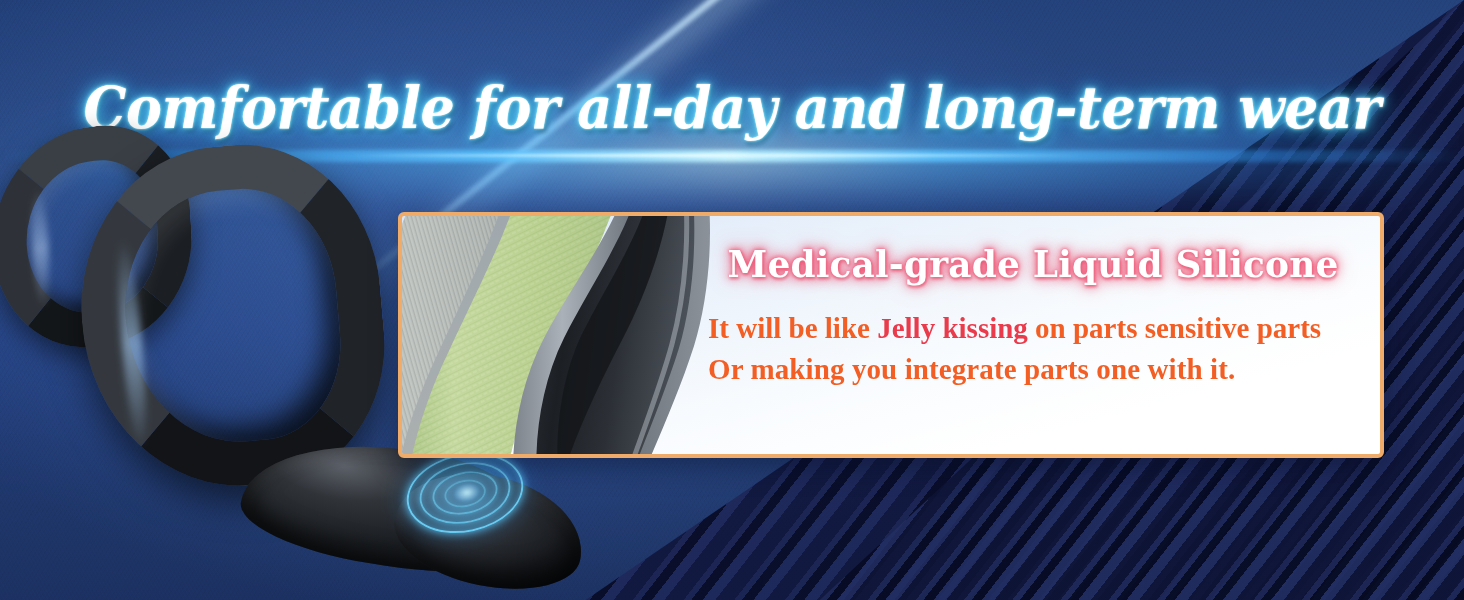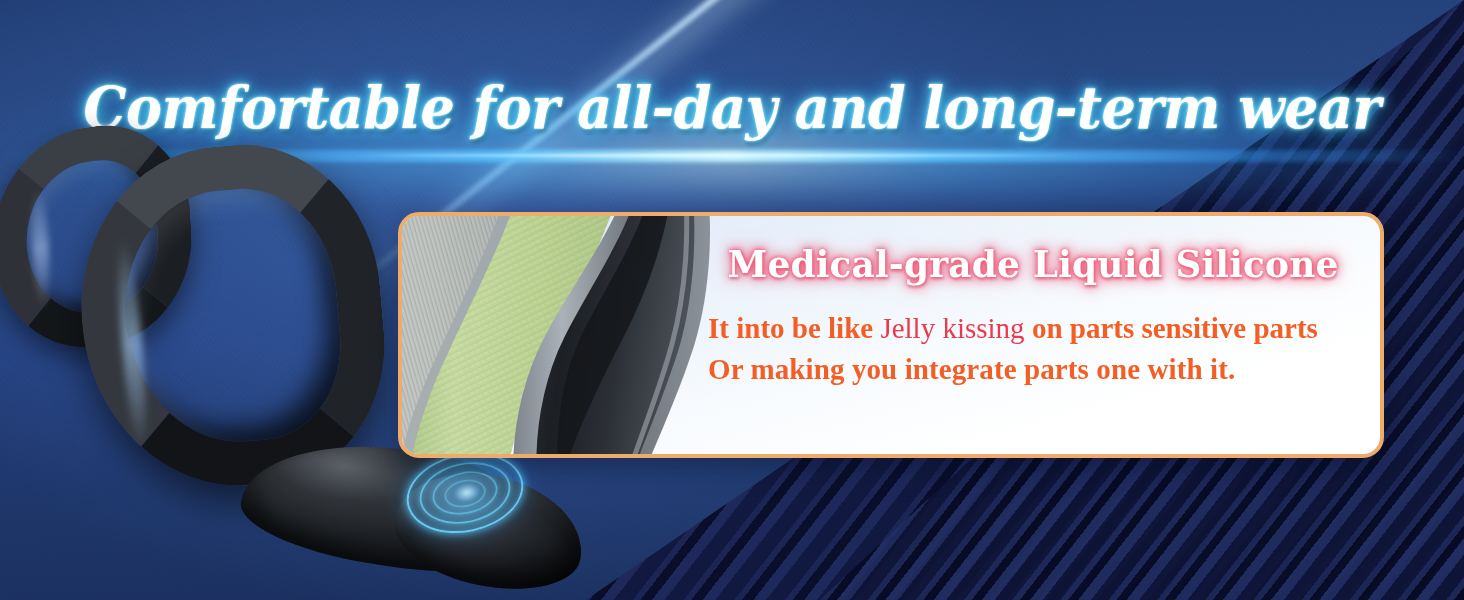--- a/index.html
+++ b/index.html
@@ -212,21 +212,21 @@
     position:absolute; left:-16px; top:-14px; width:150px; height:106px; border-radius:50%;
     background:radial-gradient(ellipse, rgba(70,185,255,0.45), rgba(40,130,220,0.12) 60%, rgba(0,0,0,0) 78%);
     filter:blur(7px);
   }
 
   
   .card {
     position:absolute; left:398px; top:212px;
     width:986px; height:246px;
     border:4px solid #eeab69;
-    border-radius:21px;
+    border-radius:6px;
     background:linear-gradient(165deg,#d9e6f7 0%, #e9f1fb 26%, #f8fbfe 56%, #ffffff 78%, #ffffff 100%);
     overflow:hidden;
     box-shadow:0 8px 28px rgba(5,12,36,0.45);
   }
 
   
   .layers { position:absolute; left:-18px; top:-10px; width:360px; height:270px; }
 
   
   .card-text { position:absolute; left:300px; top:26px; right:16px; }
@@ -251,21 +251,21 @@
     font-family:"Liberation Serif", serif;
     font-size:29px;
     line-height:1.42;
     color:#f35e24;
     font-weight:bold;
     white-space:nowrap;
     text-align:left;
     padding-left:6px;
   }
   .card-body .ln { display:block; }
-  .accent { color:#ea3b4c; font-weight:normal;margin-top:6px; }
+  .accent { color:#ea3b4c; font-weight:bold;margin-top:6px; }
 
   .card-body .ln2 { letter-spacing:0.1px; }
 </style>
 </head>
 <body>
 
 <div class="banner">
 
   <div class="bg-speckle"></div>
   <div class="bg-darkpanel"></div>
@@ -354,19 +354,19 @@
         <path d="M 258 -30 C 244 28, 206 80, 180 132 C 154 184, 148 248, 155 300 L 236 300 C 254 250, 278 196, 295 142 C 310 92, 314 24, 307 -30 Z" fill="url(#gSilCore)"></path>
         <path d="M 268 -20 C 256 30, 222 80, 198 128 C 176 174, 170 232, 175 282 C 188 236, 212 184, 238 134 C 262 88, 282 34, 288 -20 Z" fill="#14161a" opacity="0.85"></path>
         <path d="M 300 -28 C 306 24, 302 86, 288 138 C 274 190, 252 242, 236 292" stroke="#c4cad1" stroke-width="5" fill="none" opacity="0.45"></path>
       </g>
     </svg>
 
     <div class="card-text">
       <div class="card-title">Medical-grade Liquid Silicone</div>
 
       <div class="card-body">
-        <span class="ln ln1"><span>It into be like </span><span class="accent">Jelly kissing</span><span> on parts sensitive parts</span></span>
+        <span class="ln ln1"><span>It will be like </span><span class="accent">Jelly kissing</span><span> on parts sensitive parts</span></span>
         <span class="ln ln2">Or making you integrate parts one with it.</span>
       </div>
     </div>
   </div>
 
 </div>
 
 </body></html>

